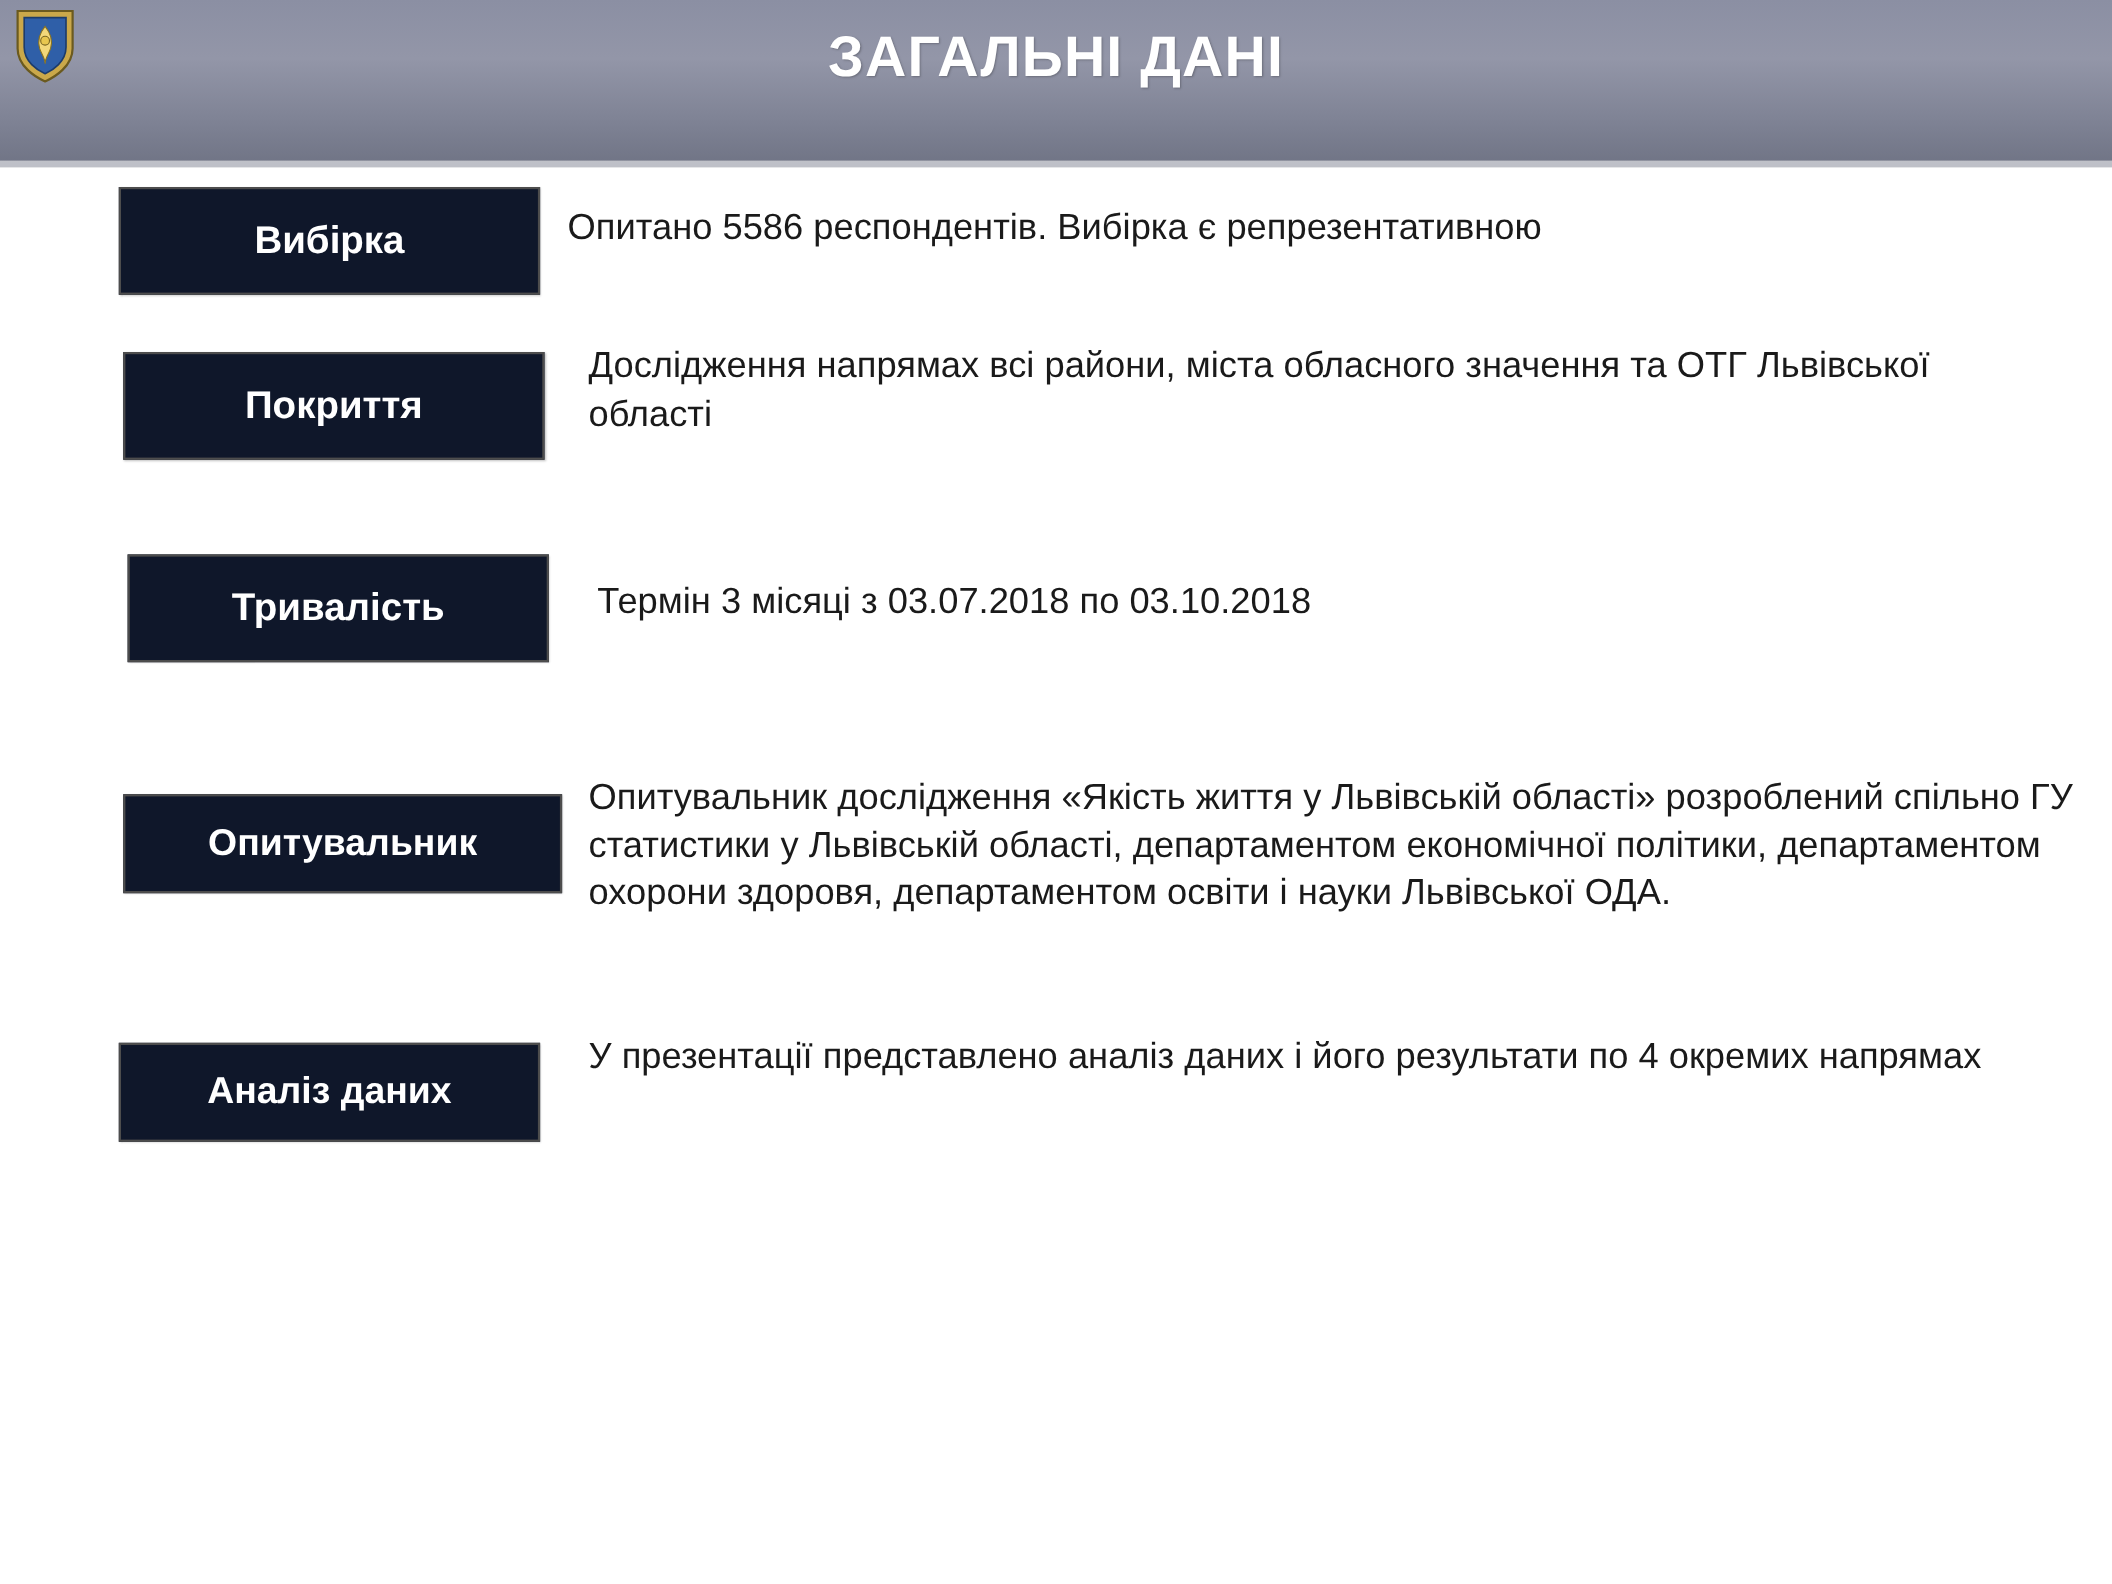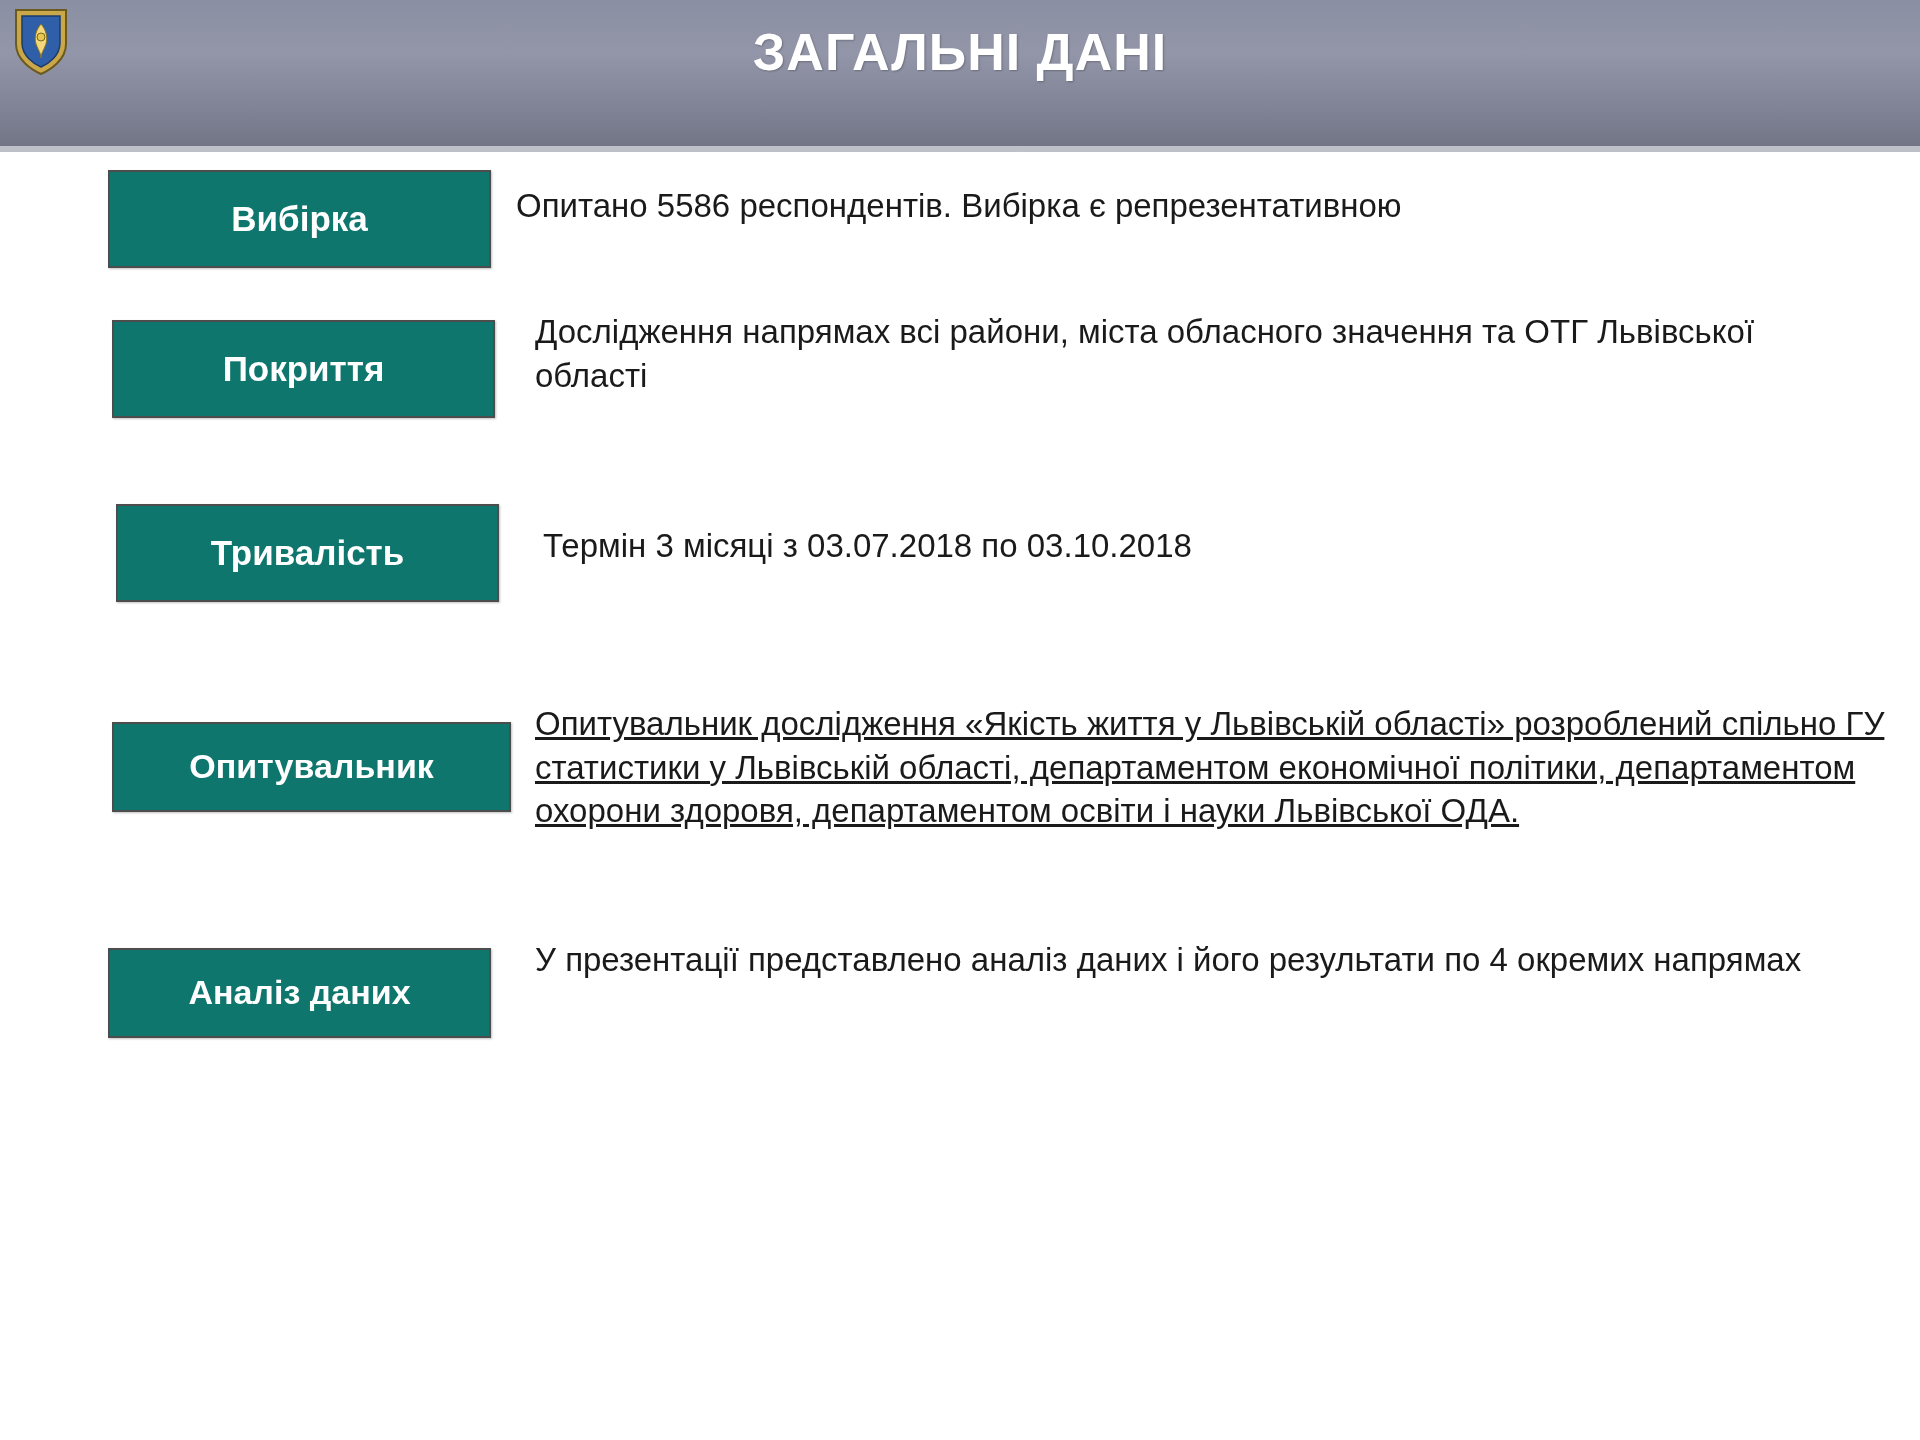--- a/index.html
+++ b/index.html
@@ -67,21 +67,21 @@
     width: 1920px;
     height: 1288px;
   }
   .row {
     position: absolute;
     left: 0;
     width: 1920px;
   }
   .tag {
     position: absolute;
-    background: #0f766e;
+    background: #0f172a;
     border: 2px solid #4d4d4d;
     color: #ffffff;
     font-weight: bold;
     display: flex;
     align-items: center;
     justify-content: center;
     box-sizing: border-box;
     box-shadow: 1px 1px 2px rgba(0,0,0,0.25);
     text-align: center;
     line-height: 1.1;
@@ -100,21 +100,21 @@
   
   #row-coverage .tag  { left: 112px; top: 168px; width: 383px; height: 98px; font-size: 35px; }
   #row-coverage .desc { left: 535px; top: 158px; width: 1340px; }
 
   
   #row-duration .tag  { left: 116px; top: 352px; width: 383px; height: 98px; font-size: 35px; }
   #row-duration .desc { left: 543px; top: 372px; width: 1340px; }
 
   
   #row-questionnaire .tag  { left: 112px; top: 570px; width: 399px; height: 90px; font-size: 34px; }
-  #row-questionnaire .desc { left: 535px; top: 550px; width: 1360px; text-decoration: underline; }
+  #row-questionnaire .desc { left: 535px; top: 550px; width: 1360px; }
 
   
   #row-analysis .tag  { left: 108px; top: 796px; width: 383px; height: 90px; font-size: 34px; }
   #row-analysis .desc { left: 535px; top: 786px; width: 1360px; }
 </style>
 </head>
 <body>
 
 <div class="header-band">
   <div class="crest">

